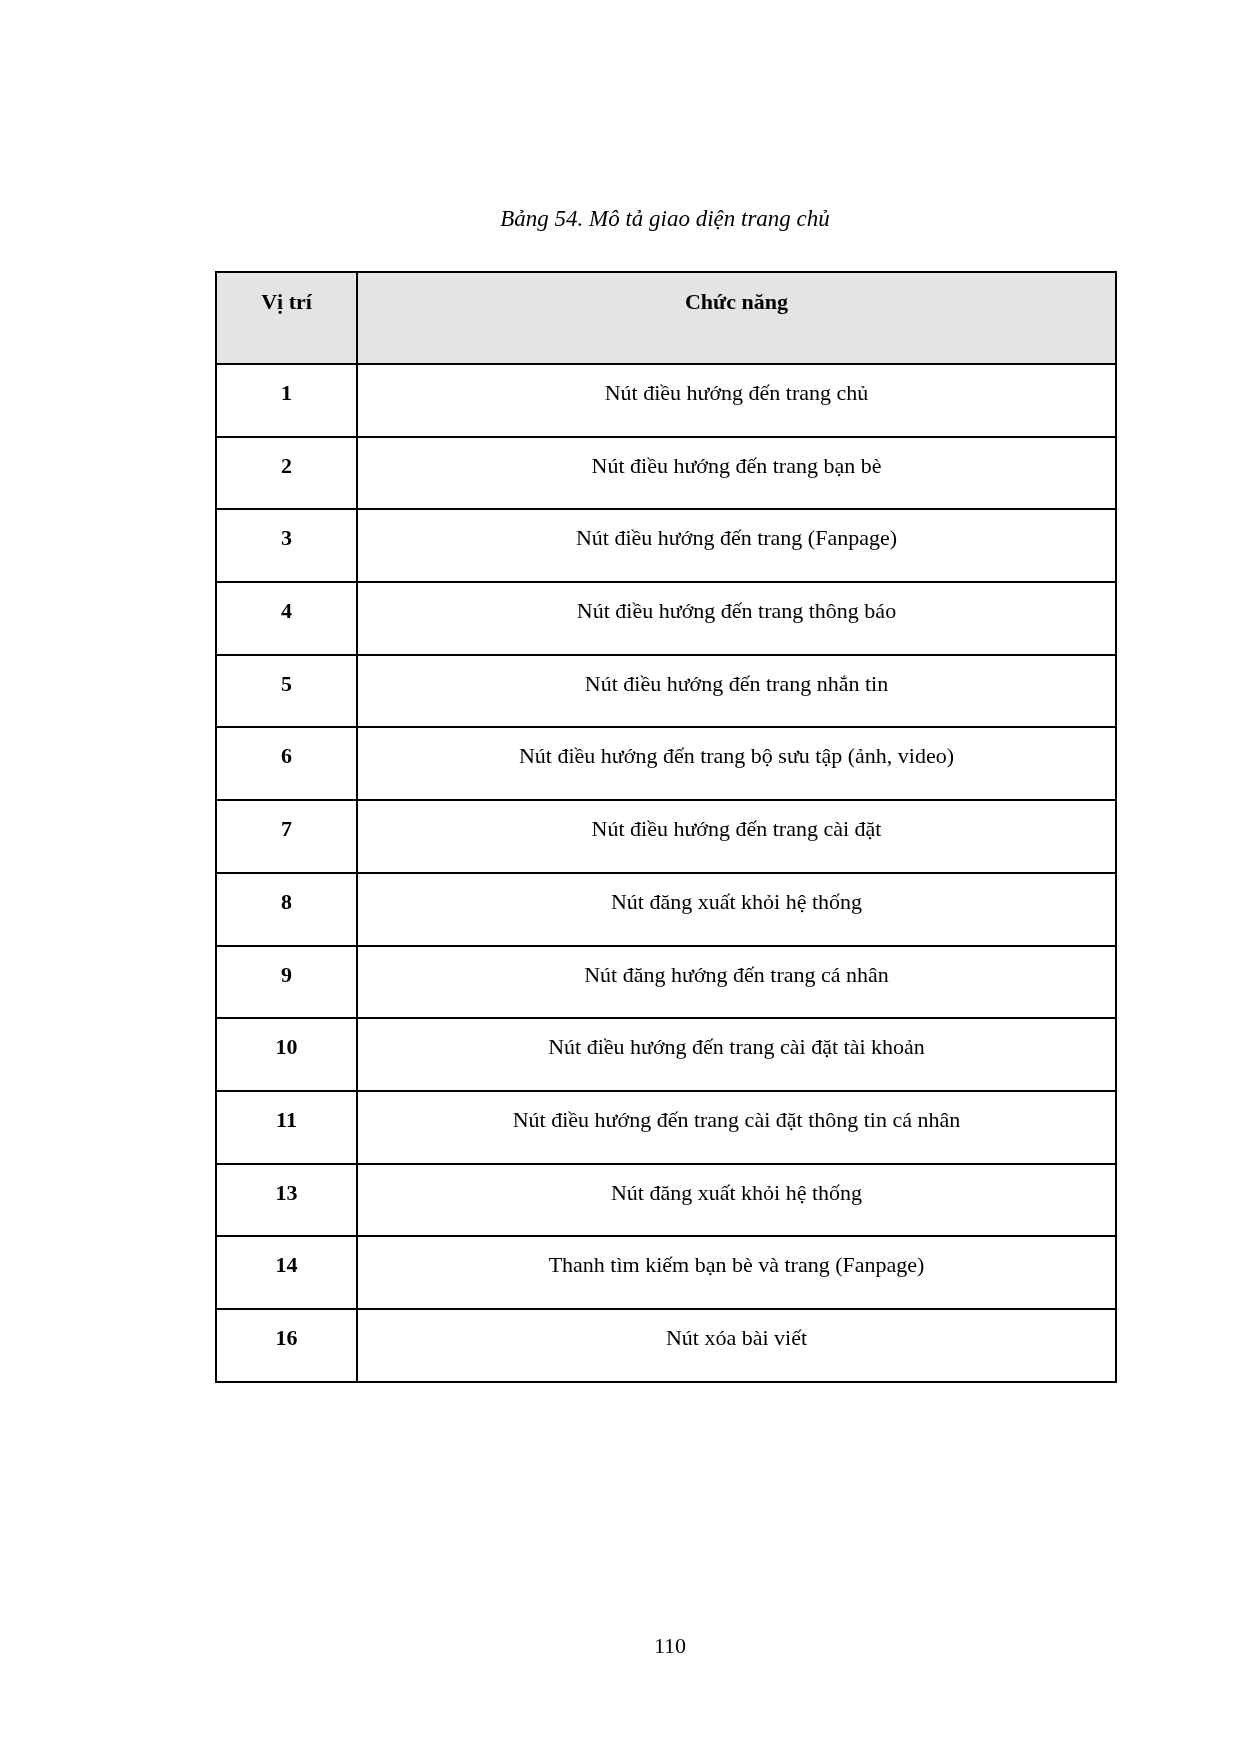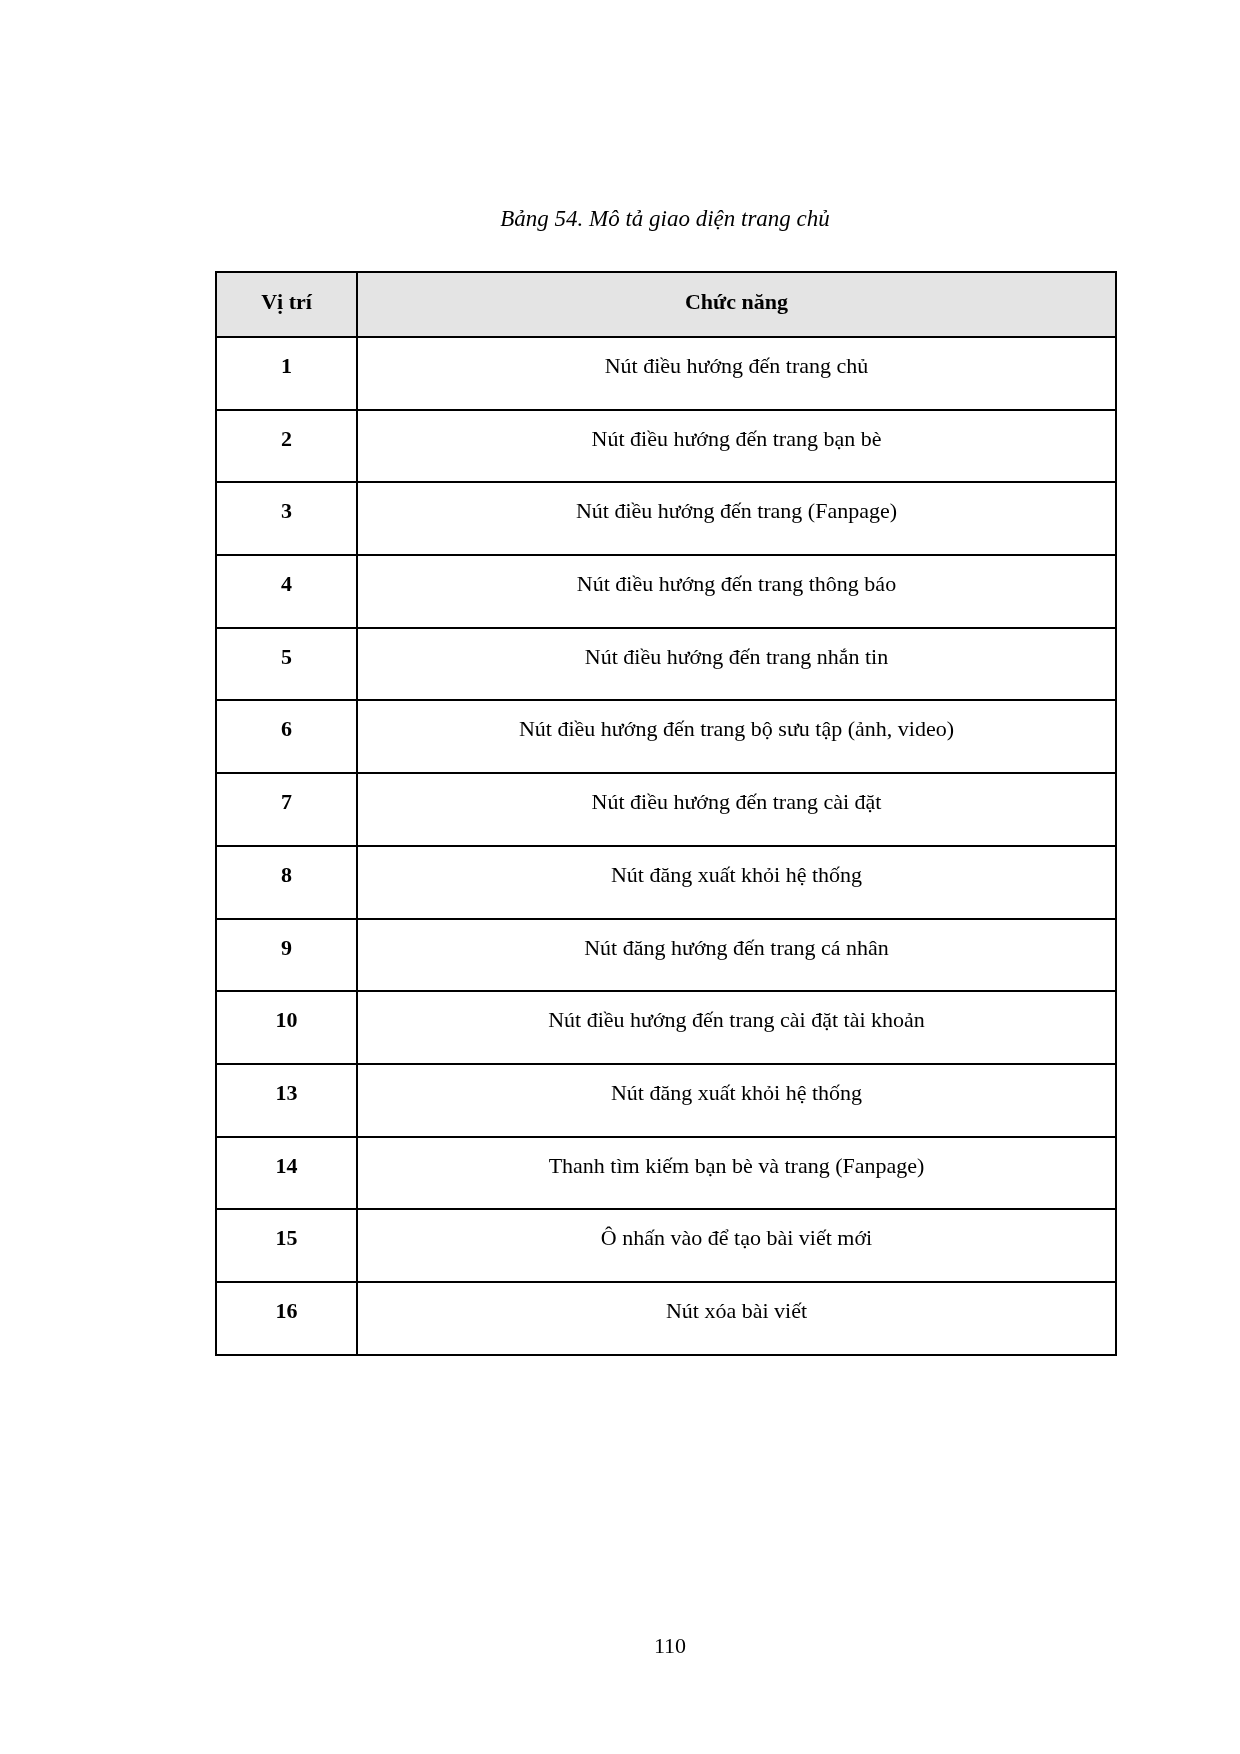--- a/index.html
+++ b/index.html
@@ -36,21 +36,21 @@
     .doc-table th,
     .doc-table td {
       border: 2.5px solid #000000;
       font-size: 22px;
       line-height: 26px;
       vertical-align: top;
       box-sizing: border-box;
     }
     .doc-table thead th {
       background: #e4e4e4;
-      height: 65px;
+      height: 92px;
       padding: 16px 10px 0 10px;
       font-weight: bold;
       text-align: center;
     }
     .doc-table tbody td {
       height: 72.7px;
       padding: 15px 10px 0 10px;
     }
     .doc-table col.c-pos { width: 141px; }
     .doc-table col.c-func { width: 759px; }
@@ -122,30 +122,30 @@
     </tr>
     <tr>
       <td class="pos">9</td>
       <td class="func">Nút đăng hướng đến trang cá nhân</td>
     </tr>
     <tr>
       <td class="pos">10</td>
       <td class="func">Nút điều hướng đến trang cài đặt tài khoản</td>
     </tr>
     <tr>
+      <td class="pos">11</td>
+      <td class="func">Nút điều hướng đến trang cài đặt thông tin cá nhân</td>
+    </tr>
+    <tr>
       <td class="pos">13</td>
       <td class="func">Nút đăng xuất khỏi hệ thống</td>
     </tr>
     <tr>
       <td class="pos">14</td>
       <td class="func">Thanh tìm kiếm bạn bè và trang (Fanpage)</td>
-    </tr>
-    <tr>
-      <td class="pos">15</td>
-      <td class="func">Ô nhấn vào để tạo bài viết mới</td>
     </tr>
     <tr>
       <td class="pos">16</td>
       <td class="func">Nút xóa bài viết</td>
     </tr>
   </tbody>
 </table>
 
 <div class="page-number">110</div>
 

